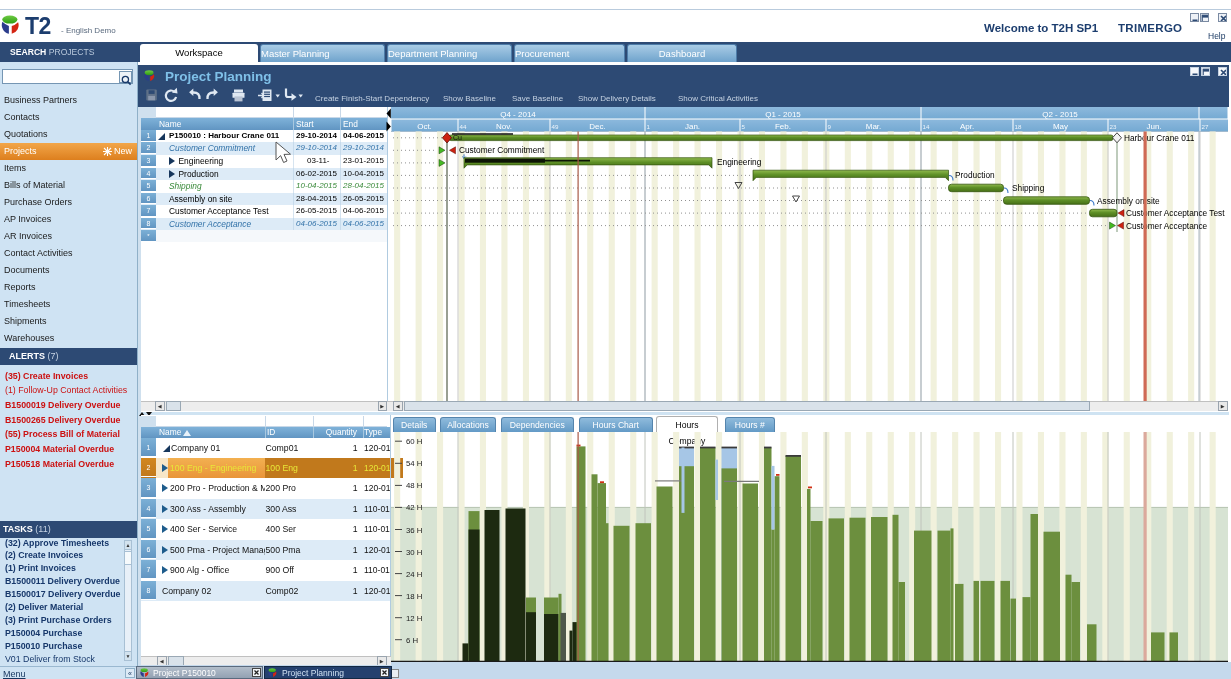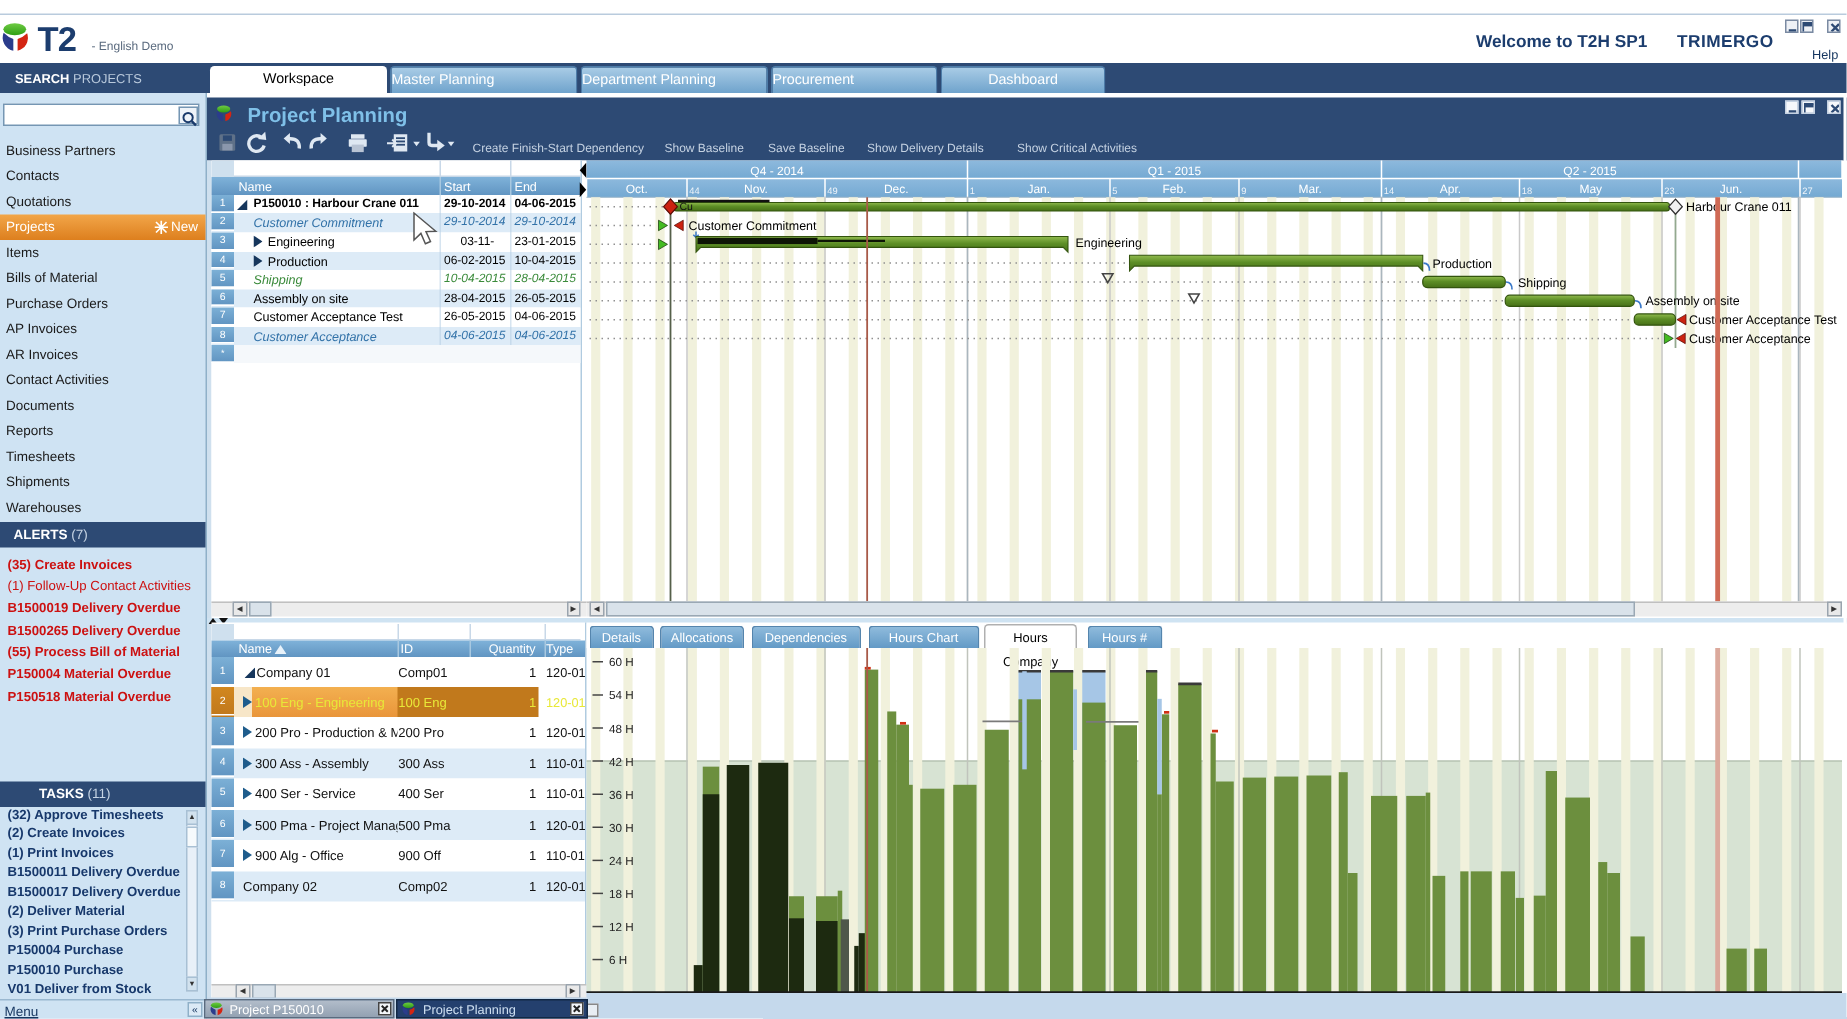--- a/index.html
+++ b/index.html
@@ -59,31 +59,31 @@
 <div class="abs" style="left:4px;top:316.0px;font-size:9px;color:#1a1a1a">Shipments</div>
 <div class="abs" style="left:4px;top:333.0px;font-size:9px;color:#1a1a1a">Warehouses</div>
 <div class="abs" style="left:0;top:348px;width:137px;height:16.5px;background:#2d4a74;color:#fff;font-size:9px;font-weight:bold;line-height:16.5px"><span style="margin-left:9px">ALERTS <span style="font-weight:normal;color:#c6d4e4">(7)</span></span></div>
 <div class="abs" style="left:5px;top:370.5px;font-size:8.8px;font-weight:bold;color:#cc1111;white-space:nowrap">(35) Create Invoices</div>
 <div class="abs" style="left:5px;top:385.2px;font-size:8.8px;font-weight:normal;color:#cc1111;white-space:nowrap">(1) Follow-Up Contact Activities</div>
 <div class="abs" style="left:5px;top:399.9px;font-size:8.8px;font-weight:bold;color:#cc1111;white-space:nowrap">B1500019 Delivery Overdue</div>
 <div class="abs" style="left:5px;top:414.6px;font-size:8.8px;font-weight:bold;color:#cc1111;white-space:nowrap">B1500265 Delivery Overdue</div>
 <div class="abs" style="left:5px;top:429.3px;font-size:8.8px;font-weight:bold;color:#cc1111;white-space:nowrap">(55) Process Bill of Material</div>
 <div class="abs" style="left:5px;top:444.0px;font-size:8.8px;font-weight:bold;color:#cc1111;white-space:nowrap">P150004 Material Overdue</div>
 <div class="abs" style="left:5px;top:458.7px;font-size:8.8px;font-weight:bold;color:#cc1111;white-space:nowrap">P150518 Material Overdue</div>
-<div class="abs" style="left:0;top:521px;width:137px;height:16.5px;background:#2d4a74;color:#fff;font-size:9px;font-weight:bold;line-height:16.5px"><span style="margin-left:26px">TASKS <span style="font-weight:normal;color:#c6d4e4">(11)</span></span></div>
+<div class="abs" style="left:0;top:521px;width:137px;height:16.5px;background:#2d4a74;color:#fff;font-size:9px;font-weight:bold;line-height:16.5px"><span style="margin-left:3px">TASKS <span style="font-weight:normal;color:#c6d4e4">(11)</span></span></div>
 <div class="abs" style="left:5px;top:537.5px;font-size:8.8px;font-weight:bold;color:#17386b;white-space:nowrap">(32) Approve Timesheets</div>
 <div class="abs" style="left:5px;top:550.4px;font-size:8.8px;font-weight:bold;color:#17386b;white-space:nowrap">(2) Create Invoices</div>
 <div class="abs" style="left:5px;top:563.3px;font-size:8.8px;font-weight:bold;color:#17386b;white-space:nowrap">(1) Print Invoices</div>
 <div class="abs" style="left:5px;top:576.2px;font-size:8.8px;font-weight:bold;color:#17386b;white-space:nowrap">B1500011 Delivery Overdue</div>
 <div class="abs" style="left:5px;top:589.1px;font-size:8.8px;font-weight:bold;color:#17386b;white-space:nowrap">B1500017 Delivery Overdue</div>
 <div class="abs" style="left:5px;top:602.0px;font-size:8.8px;font-weight:bold;color:#17386b;white-space:nowrap">(2) Deliver Material</div>
 <div class="abs" style="left:5px;top:614.9px;font-size:8.8px;font-weight:bold;color:#17386b;white-space:nowrap">(3) Print Purchase Orders</div>
 <div class="abs" style="left:5px;top:627.8px;font-size:8.8px;font-weight:bold;color:#17386b;white-space:nowrap">P150004 Purchase</div>
 <div class="abs" style="left:5px;top:640.7px;font-size:8.8px;font-weight:bold;color:#17386b;white-space:nowrap">P150010 Purchase</div>
-<div class="abs" style="left:5px;top:653.6px;font-size:8.8px;font-weight:bold;color:#17386b;white-space:nowrap">V01 Deliver from Stock</div>
+<div class="abs" style="left:5px;top:653.6px;font-size:8.8px;font-weight:normal;color:#17386b;white-space:nowrap">V01 Deliver from Stock</div>
 <div class="abs" style="left:124px;top:540px;width:8px;height:121px;background:#e8f0f8;border:1px solid #a8c0d4"></div>
 <div class="abs" style="left:124px;top:540px;width:8px;height:10px;background:#d2e2ee;border:1px solid #a8c0d4;font-size:5px;color:#333;text-align:center;line-height:9px">▲</div>
 <div class="abs" style="left:124px;top:651px;width:8px;height:10px;background:#d2e2ee;border:1px solid #a8c0d4;font-size:5px;color:#333;text-align:center;line-height:9px">▼</div>
 <div class="abs" style="left:124px;top:551px;width:8px;height:14px;background:#f6fafc;border:1px solid #a8c0d4"></div>
 <div class="abs" style="left:0;top:666px;width:138px;height:13px;background:#cfe3f3;border-top:1px solid #9ab8d0"></div>
 <div class="abs" style="left:3px;top:668.5px;font-size:9px;color:#15355f;text-decoration:underline">Menu</div>
 <div class="abs" style="left:125px;top:667.5px;width:10px;height:10px;background:#dceaf6;border:1px solid #8fb0c8;font-size:7px;color:#15355f;text-align:center;line-height:9px">«</div>
 <div class="abs" style="left:138px;top:64.5px;width:1093px;height:42.5px;background:#2d4a74"></div>
 <svg style="position:absolute;left:144px;top:70px" width="11" height="11" viewBox="0 0 20 20">
     <defs>
@@ -400,21 +400,21 @@
 <div style="position:absolute;left:141px;top:437.6px;width:249px;height:20.42px;background:#fff;font-size:8.7px">
     <div style="position:absolute;left:0;top:0;width:15px;height:19.4px;background:linear-gradient(#7cb0d6,#6195c2);border-bottom:1px solid #fff;color:#fff;font-size:7px;text-align:center;line-height:20px">1</div>
     <svg width="7" height="7" style="position:absolute;left:21.5px;top:7px">
       <path d="M7,0 L7,7 L0,7 Z" fill="#16365c"></path>
     </svg>
     <div style="position:absolute;left:30px;top:0;height:20.42px;line-height:20.8px;white-space:nowrap;overflow:hidden;width:93.5px;color:#111">Company 01</div>
     <div style="position:absolute;left:124.5px;top:0;width:47px;height:20.42px;line-height:20.8px;color:#111">Comp01</div>
     <div style="position:absolute;left:172.5px;top:0;width:44px;height:20.42px;line-height:20.8px;text-align:right;color:#111">1</div>
     <div style="position:absolute;left:223px;top:0;width:27px;height:20.42px;line-height:20.8px;font-size:8.5px;color:#111">120-01</div>
   </div>
-<div style="position:absolute;left:141px;top:458.0px;width:218px;height:20.42px;background:#c1791c;font-size:8.7px">
+<div style="position:absolute;left:141px;top:458.0px;width:262px;height:20.42px;background:#c1791c;font-size:8.7px">
     <div style="position:absolute;left:0;top:0;width:15px;height:19.4px;background:linear-gradient(#d2871f,#c1791c);border-bottom:1px solid #fff;color:#fff;font-size:7px;text-align:center;line-height:20px">2</div>
     <div style="position:absolute;left:15px;top:0;width:12px;height:20.42px;background:#f7e6c8"></div>
     <div style="position:absolute;left:27px;top:0;width:96.5px;height:20.42px;background:linear-gradient(#f3b050,#e9953a)"></div>
     <svg width="6" height="8" style="position:absolute;left:21px;top:6px">
       <path d="M0,0 L6,4 L0,8 Z" fill="#1e5c8c"></path>
     </svg>
     <div style="position:absolute;left:29px;top:0;height:20.42px;line-height:20.8px;white-space:nowrap;overflow:hidden;width:94.5px;color:#e8e838">100 Eng - Engineering</div>
     <div style="position:absolute;left:124.5px;top:0;width:47px;height:20.42px;line-height:20.8px;color:#e8e838">100 Eng</div>
     <div style="position:absolute;left:172.5px;top:0;width:44px;height:20.42px;line-height:20.8px;text-align:right;color:#e8e838">1</div>
     <div style="position:absolute;left:223px;top:0;width:27px;height:20.42px;line-height:20.8px;font-size:8.5px;color:#e8e838">120-01</div>

